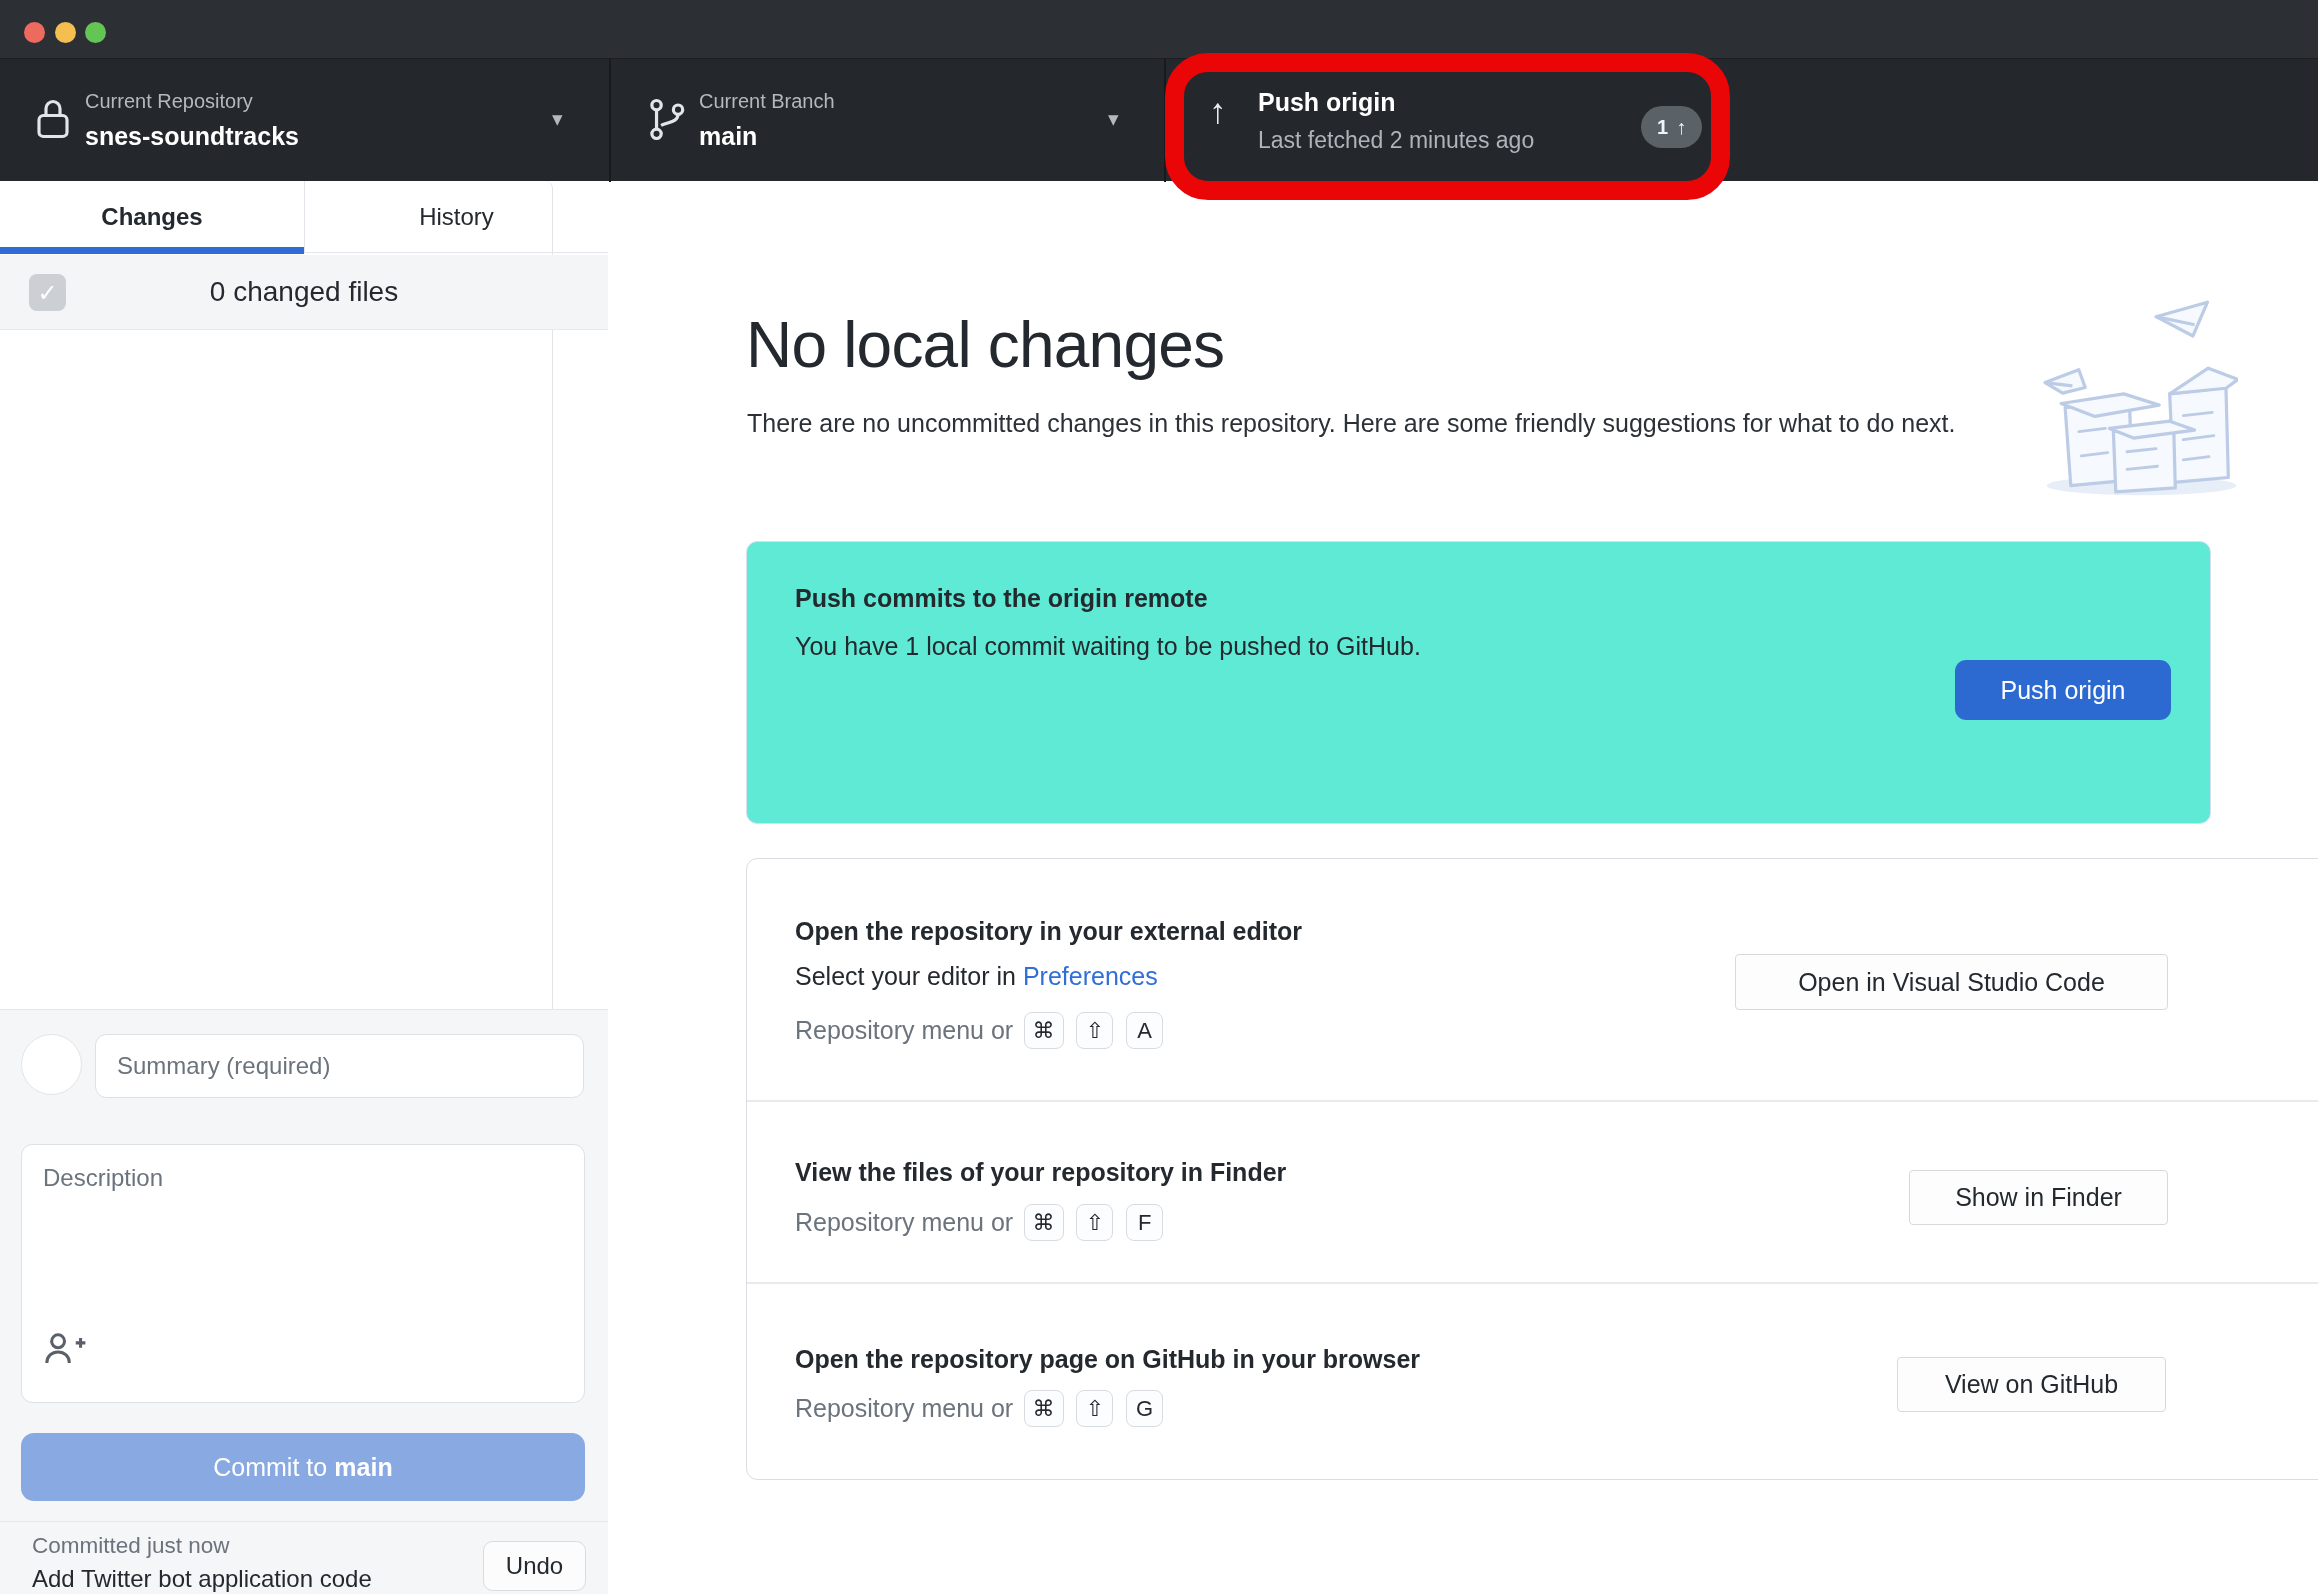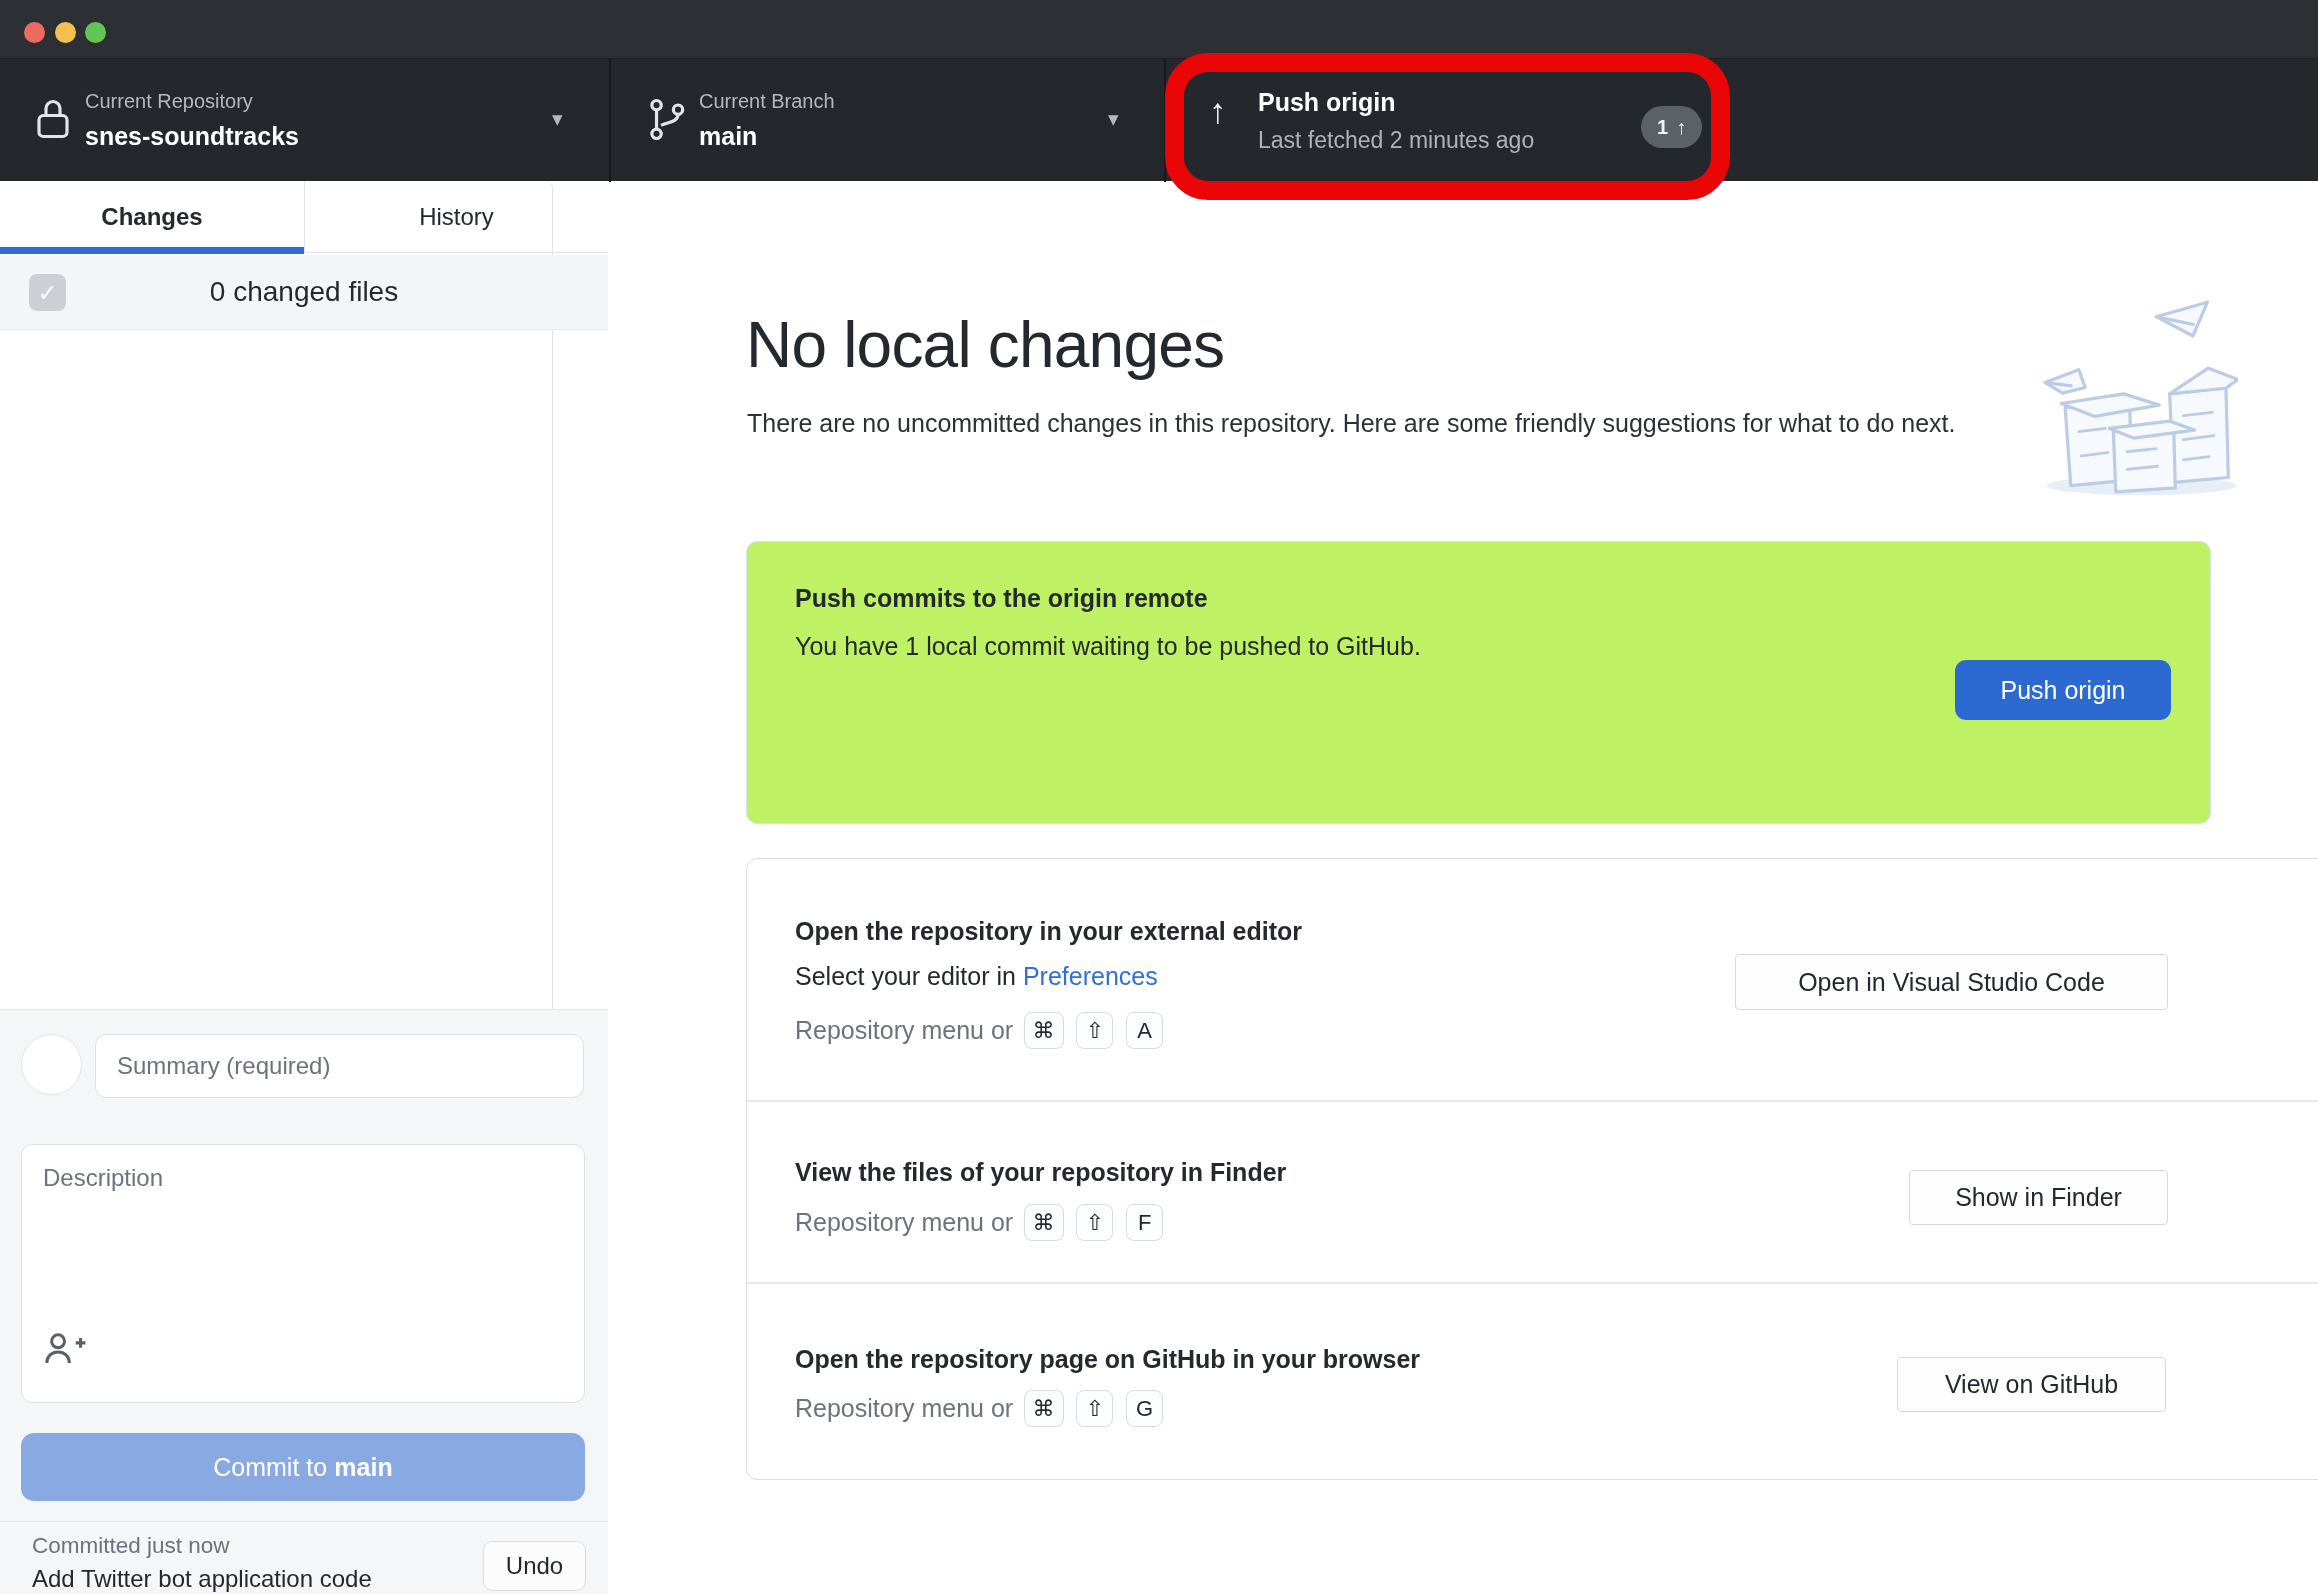--- a/index.html
+++ b/index.html
@@ -70,21 +70,21 @@
   .undo-btn {
     position:absolute; left:483px; top:19.3px; width:103px; height:50px;
     background:#fcfcfd; border:1.6px solid #d9dcdf; border-radius:9.7px;
     font-family:inherit; font-size:24px; color:#24292f; cursor:pointer;
   }
   
   .main-heading { position:absolute; left:746px; top:308px; font-size:64px; font-weight:400; color:#24292f; letter-spacing:-0.8px; }
   .main-sub { position:absolute; left:747px; top:401px; width:1256px; font-size:25px; line-height:44px; color:#2b3137; }
   .illustration { position:absolute; left:2037px; top:299px; }
   .card { position:absolute; left:746px; border-radius:11.3px; }
-  .push-card { top:541px; width:1465px; height:283px; background:#bef264; border:1.6px solid #d4e0f4; }
+  .push-card { top:541px; width:1465px; height:283px; background:#5eead4; border:1.6px solid #d4e0f4; }
   .sugg-card { top:858px; width:1588px; height:622px; background:#ffffff; border:1.6px solid #d9dce0; }
   .card-title { position:absolute; font-size:25px; font-weight:bold; color:#24292f; }
   .card-line { position:absolute; font-size:25px; color:#24292f; }
   .card-hint { position:absolute; font-size:25px; color:#6b737c; }
   .hint-flex { display:flex; align-items:center; gap:8px; }
   .kbd {
     display:inline-flex; align-items:center; justify-content:center;
     min-width:37px; height:37px; padding:0 8px; margin:0 2.4px;
     background:#fcfdfe; border:1.6px solid #d8dbdf; border-radius:8px;
     font-size:22px; color:#24292f; vertical-align:middle;

